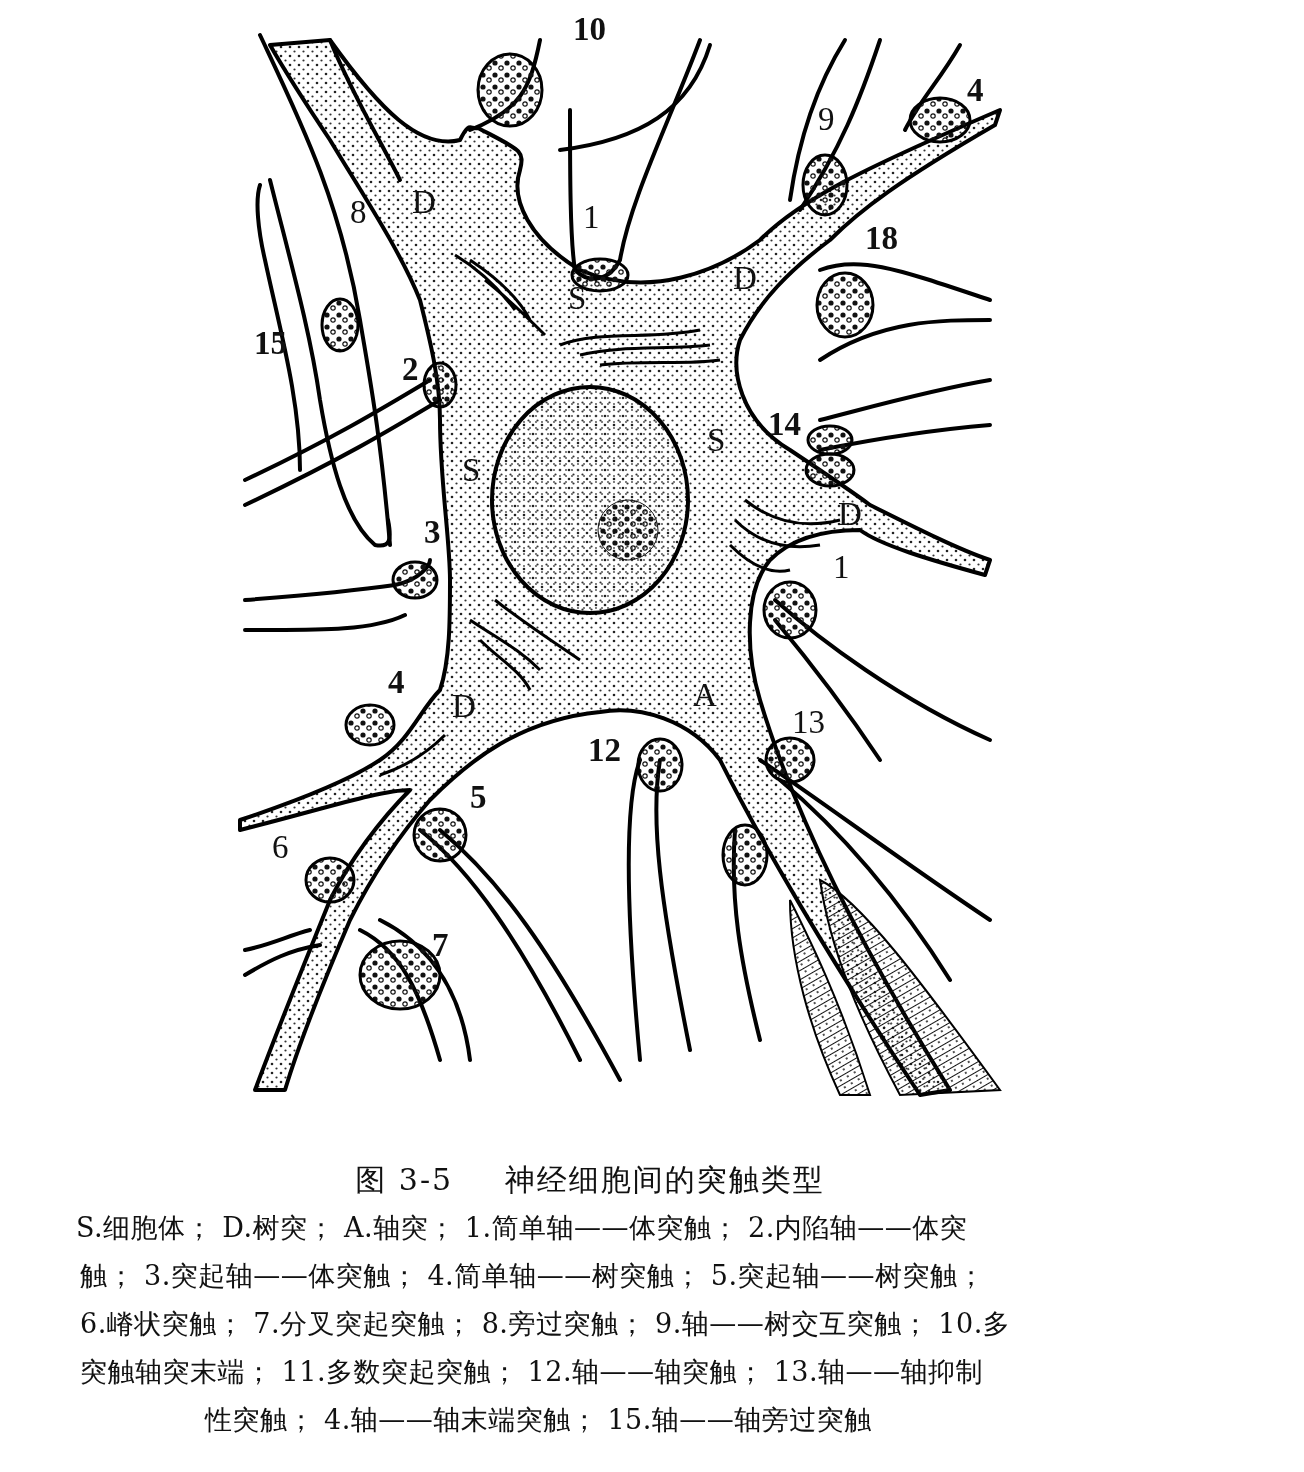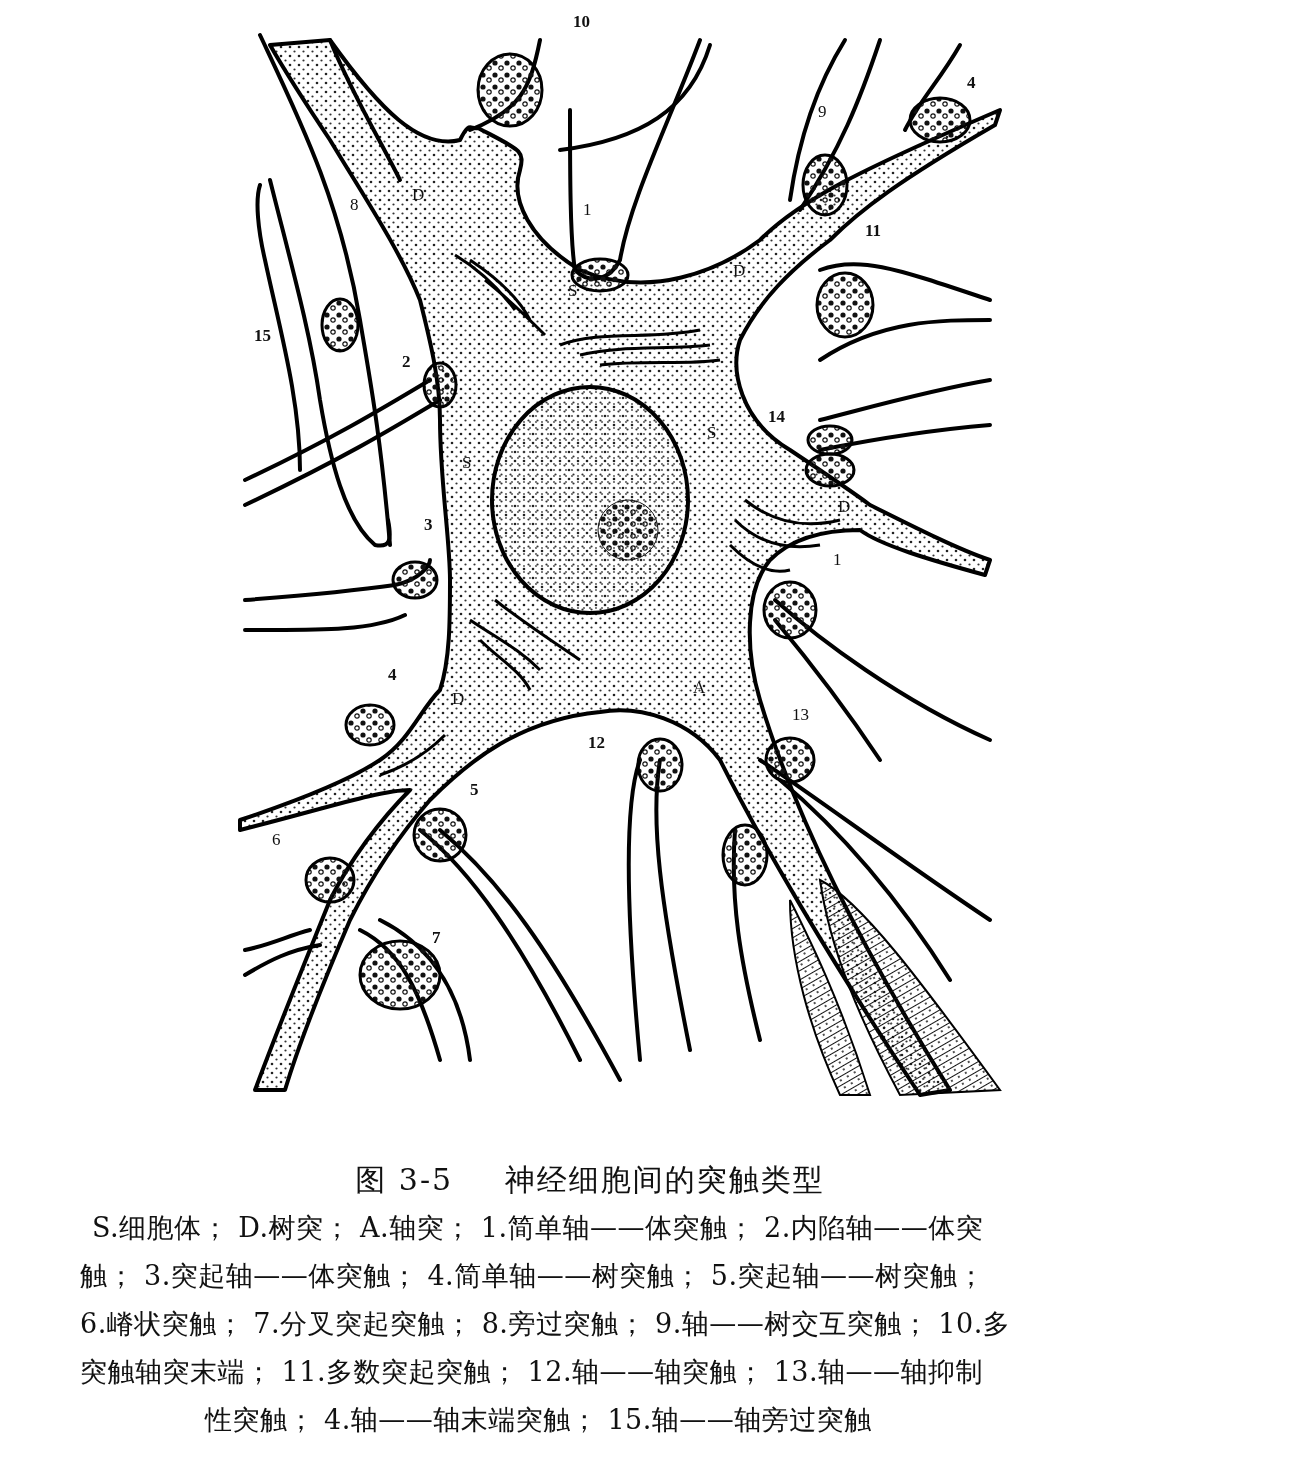--- a/index.html
+++ b/index.html
@@ -1,20 +1,20 @@
 <!DOCTYPE html>
 <html><head>
 <meta charset="utf-8">
 <style>
   html, body { margin: 0; padding: 0; background: #ffffff; }
   body { width: 1304px; height: 1472px; position: relative; overflow: hidden;
          font-family: "DejaVu Serif", "Liberation Serif", serif; color: #111; }
   #figure { position: absolute; left: 0; top: 0; width: 1304px; height: 1120px; }
   .lbl { position: absolute; font-family: "Liberation Serif", "DejaVu Serif", serif;
-         font-size: 17px; color: #111; line-height: 1; }
+         font-size: 33px; color: #111; line-height: 1; }
   .lbl.bold { font-weight: bold; }
   #caption-title { position: absolute; left: 0; width: 1180px; top: 1160px; text-align: center;
                    font-size: 30px; letter-spacing: 2px; font-family: "DejaVu Serif", serif; }
   .legend-line { position: absolute; font-size: 27px; white-space: nowrap;
                  font-family: "DejaVu Serif", serif; letter-spacing: 0.5px; }
 </style>
 </head>
 <body>
 
 <div id="figure">
@@ -128,30 +128,30 @@
       <span class="lbl bold" style="left: 402px; top: 353px;">2</span>
       <span class="lbl bold" style="left: 424px; top: 516px;">3</span>
       <span class="lbl bold" style="left: 388px; top: 666px;">4</span>
       <span class="lbl bold" style="left: 967px; top: 74px;">4</span>
       <span class="lbl bold" style="left: 470px; top: 781px;">5</span>
       <span class="lbl" style="left: 272px; top: 831px;">6</span>
       <span class="lbl bold" style="left: 432px; top: 929px;">7</span>
       <span class="lbl" style="left: 350px; top: 196px;">8</span>
       <span class="lbl" style="left: 818px; top: 103px;">9</span>
       <span class="lbl bold" style="left: 573px; top: 13px;">10</span>
-      <span class="lbl bold" style="left: 865px; top: 222px;">11</span>
+      <span class="lbl bold" style="left: 865px; top: 222px;">18</span>
       <span class="lbl bold" style="left: 588px; top: 734px;">12</span>
       <span class="lbl" style="left: 792px; top: 706px;">13</span>
       <span class="lbl bold" style="left: 768px; top: 408px;">14</span>
       <span class="lbl bold" style="left: 254px; top: 311px; margin-top: 16px;">15</span>
     </div>
 </div>
 
 <div id="caption-title">
   <span>图 3-5</span>
   <span style="margin-left:40px">神经细胞间的突触类型</span>
 </div>
 
-<div class="legend-line" style="left:92px; top:1210px;text-align:center;">S.细胞体； D.树突； A.轴突； 1.简单轴——体突触； 2.内陷轴——体突</div>
+<div class="legend-line" style="left:76px; top:1210px;text-align:center;">S.细胞体； D.树突； A.轴突； 1.简单轴——体突触； 2.内陷轴——体突</div>
 <div class="legend-line" style="left:80px; top:1258px;">触； 3.突起轴——体突触； 4.简单轴——树突触； 5.突起轴——树突触；</div>
 <div class="legend-line" style="left:80px; top:1306px;">6.嵴状突触； 7.分叉突起突触； 8.旁过突触； 9.轴——树交互突触； 10.多</div>
 <div class="legend-line" style="left:80px; top:1354px;">突触轴突末端； 11.多数突起突触； 12.轴——轴突触； 13.轴——轴抑制</div>
 <div class="legend-line" style="left:205px; top:1402px;">性突触； 4.轴——轴末端突触； 15.轴——轴旁过突触</div>
 
 </body></html>

